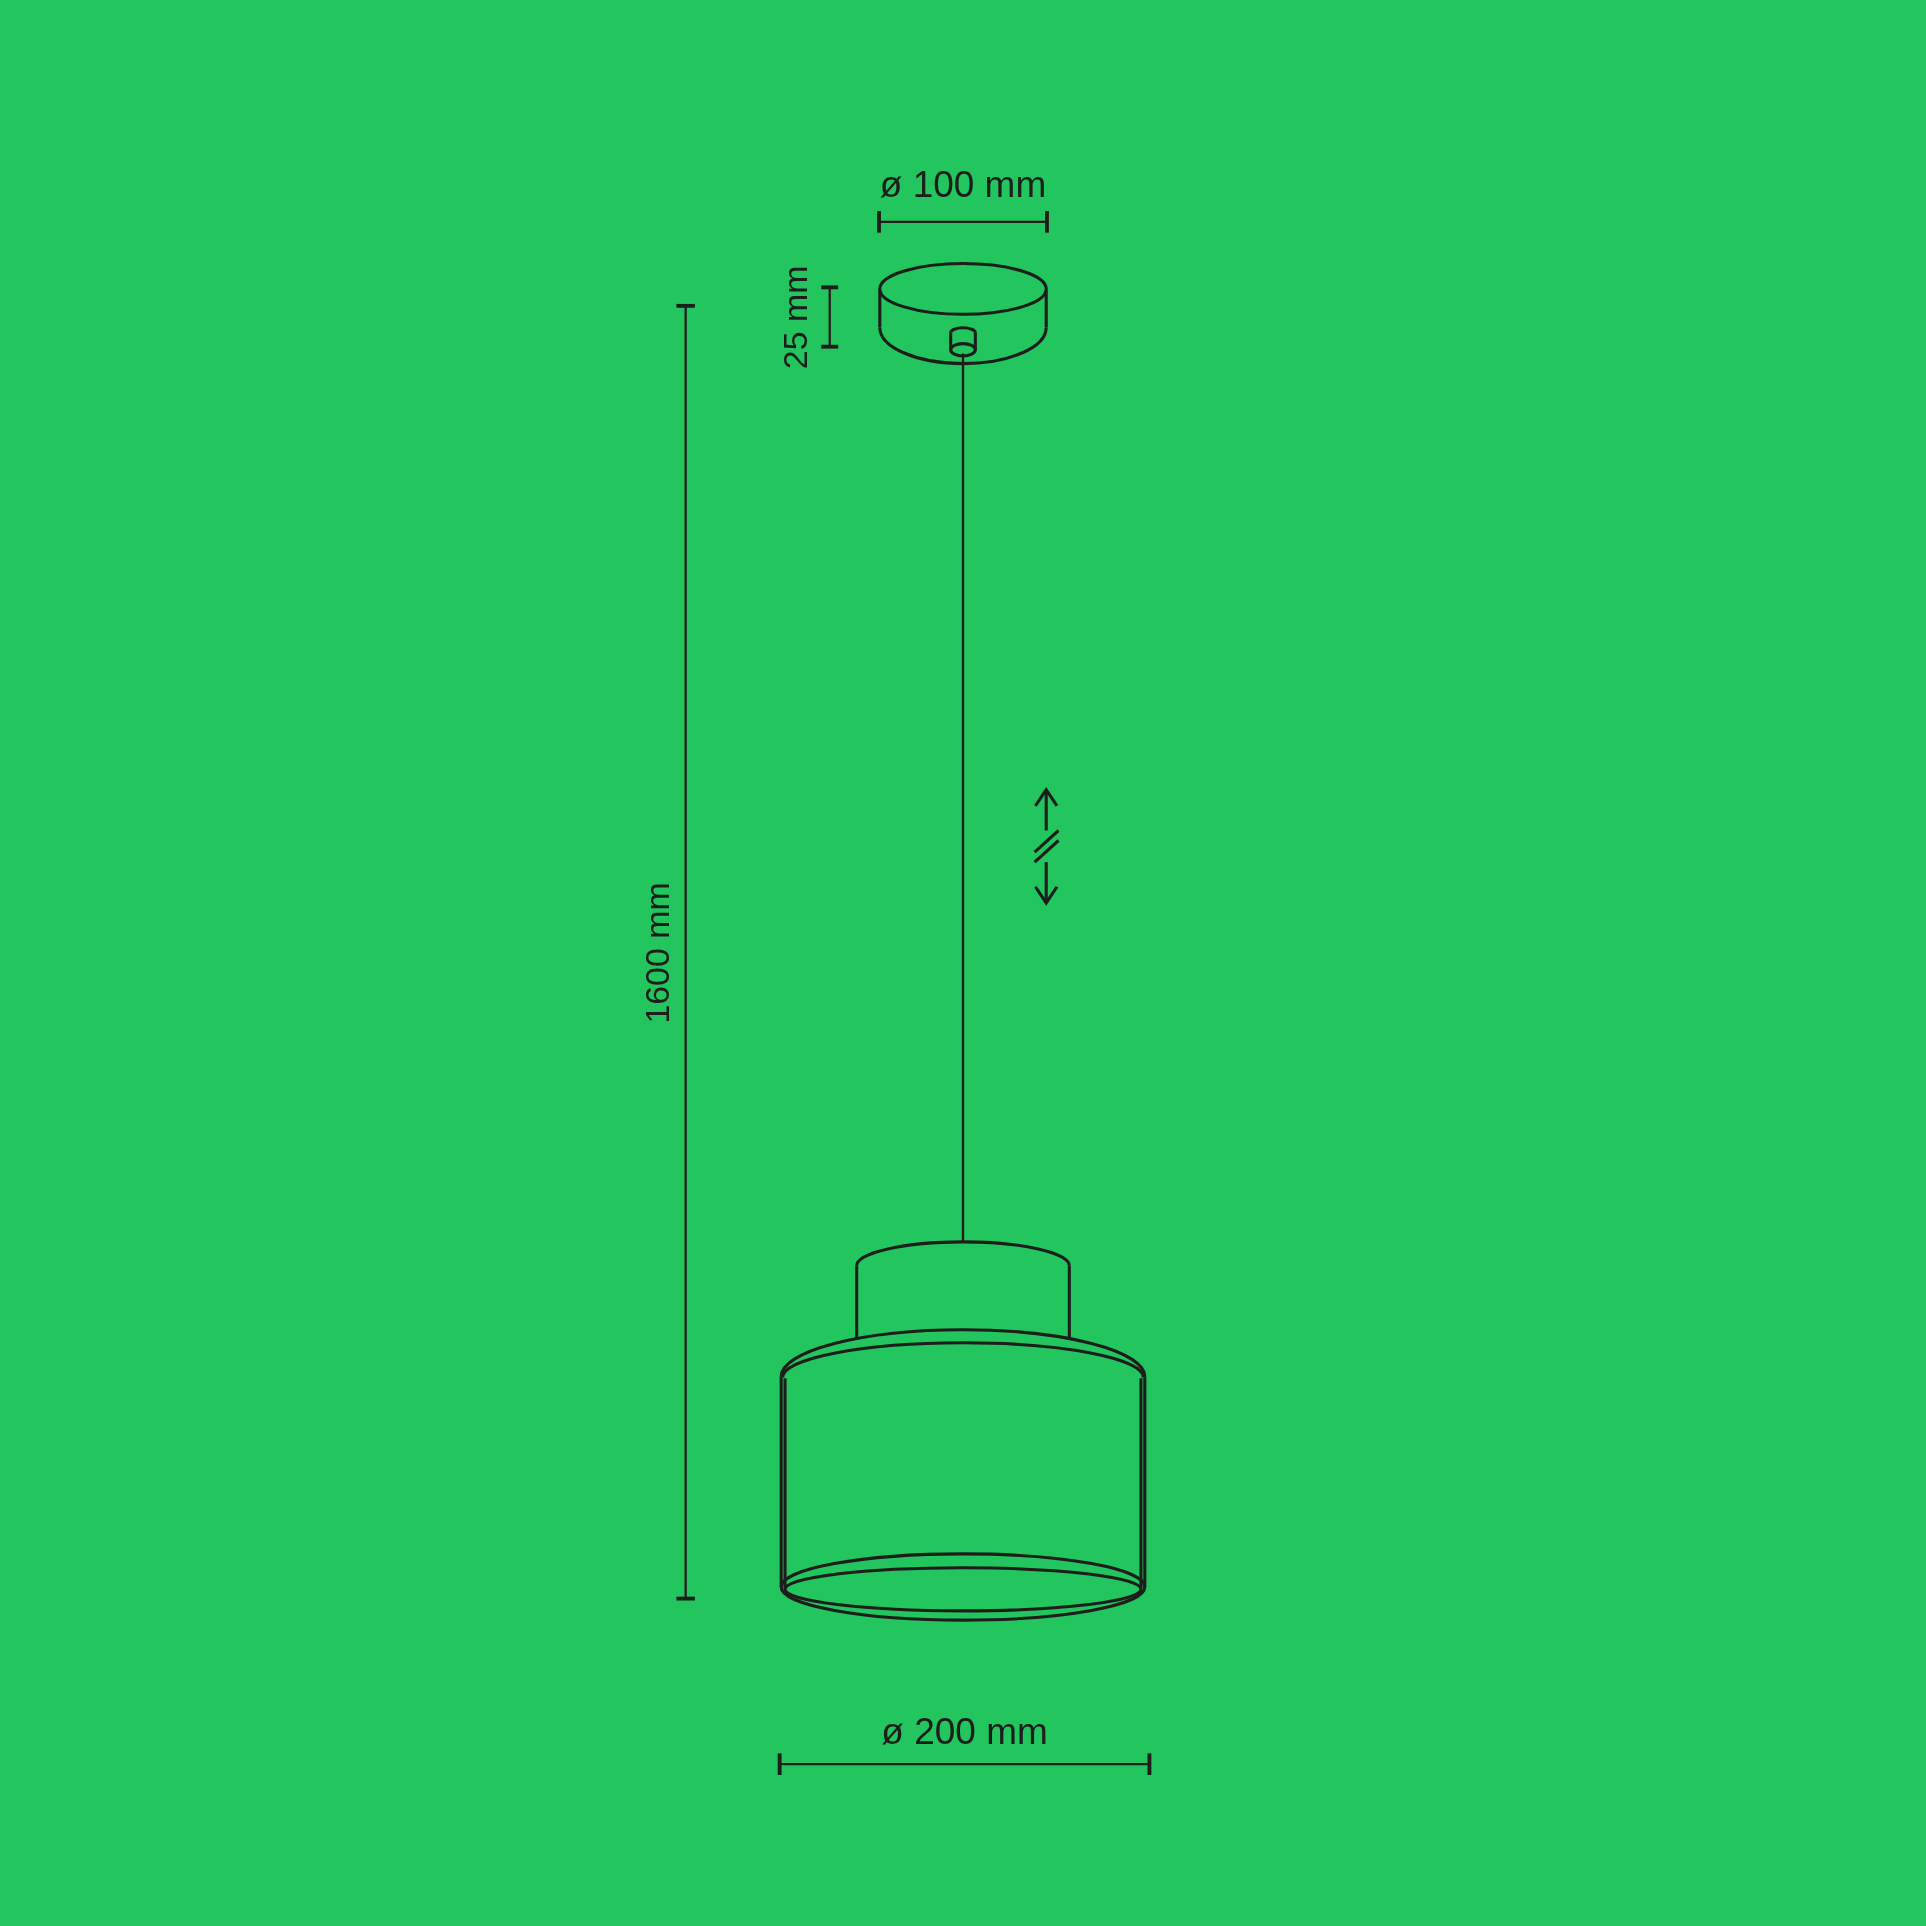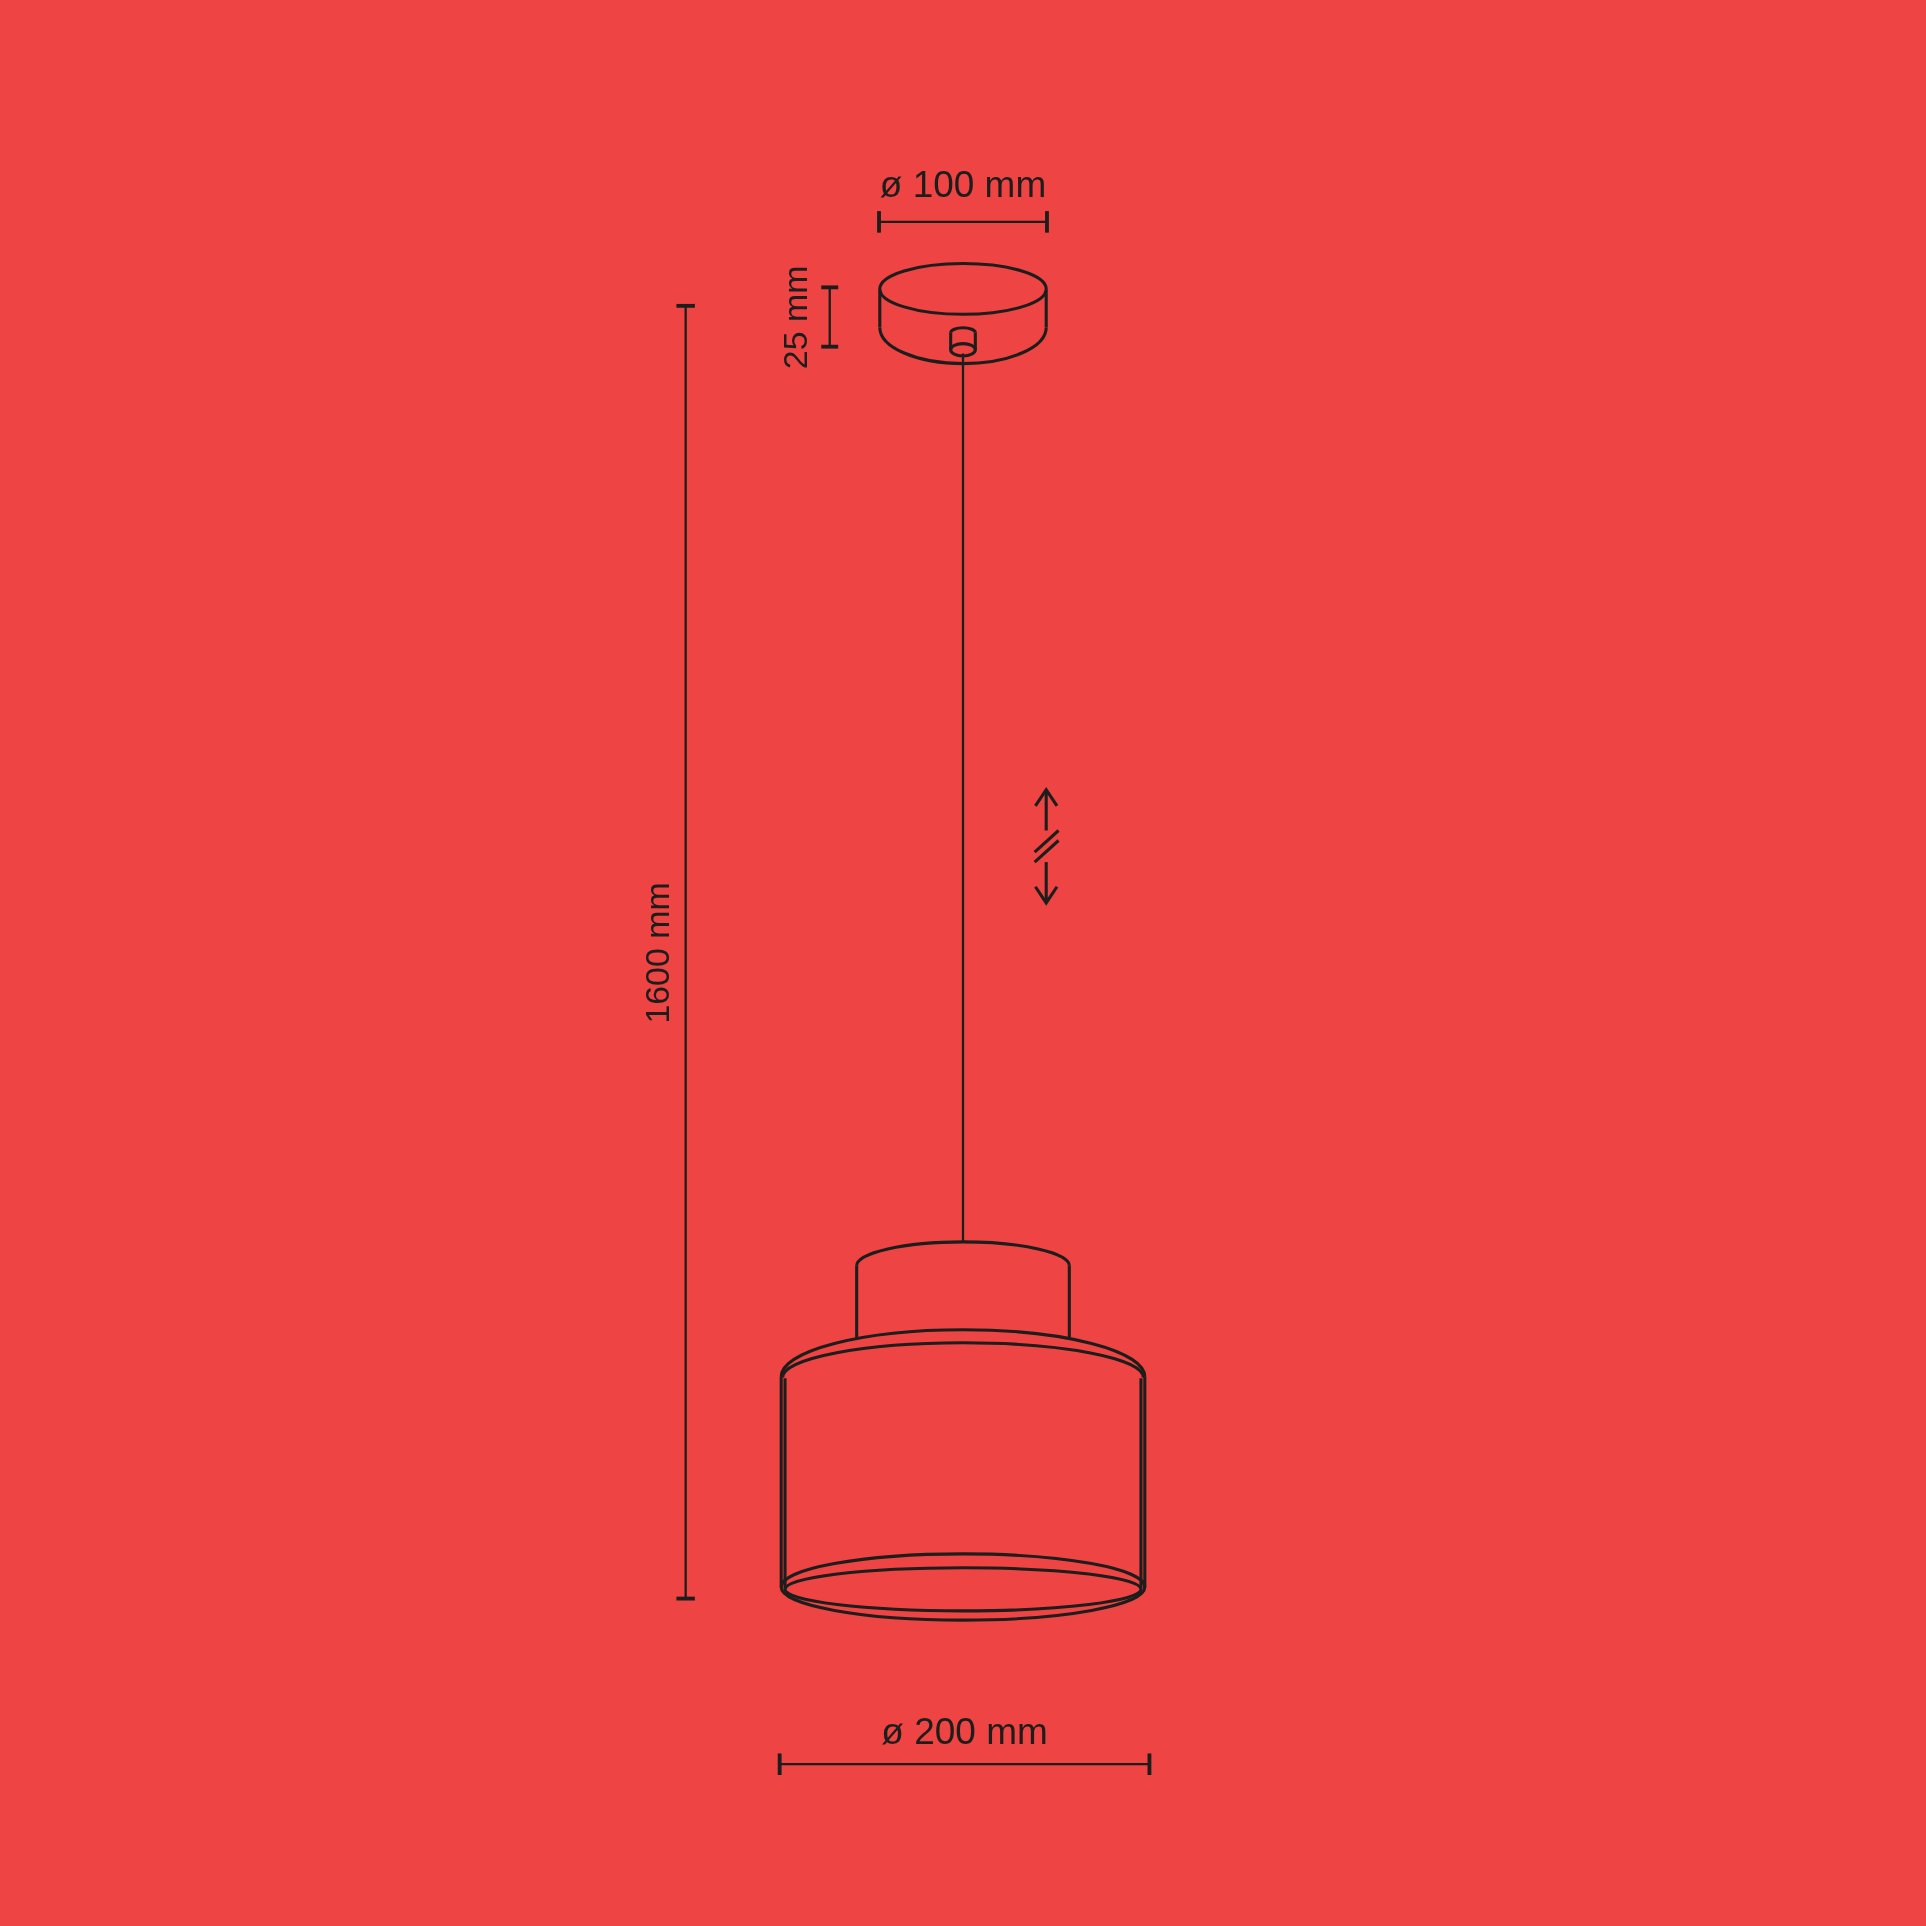--- a/index.html
+++ b/index.html
@@ -3,21 +3,21 @@
 <meta charset="utf-8">
 <style>
   html, body {
     margin: 0;
     padding: 0;
     background: #ffffff;
   }
   .stage {
     width: 1926px;
     height: 1926px;
-    background: #ef4444;
+    background: #22c55e;
     position: relative;
   }
   svg { display: block; }
 
   .draw {
     fill: none;
     stroke: #1d1d1b;
     stroke-width: 4;
     stroke-linejoin: miter;
   }

